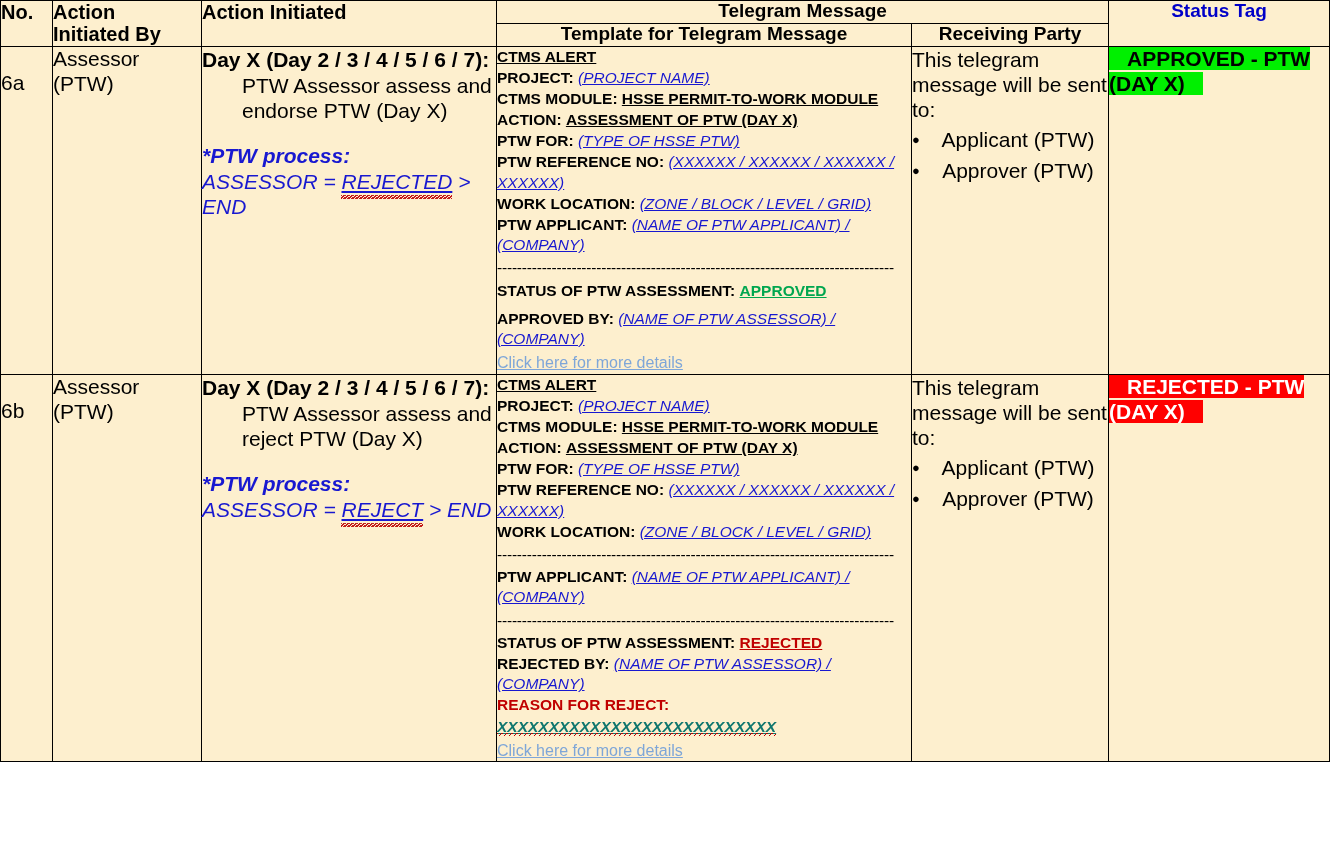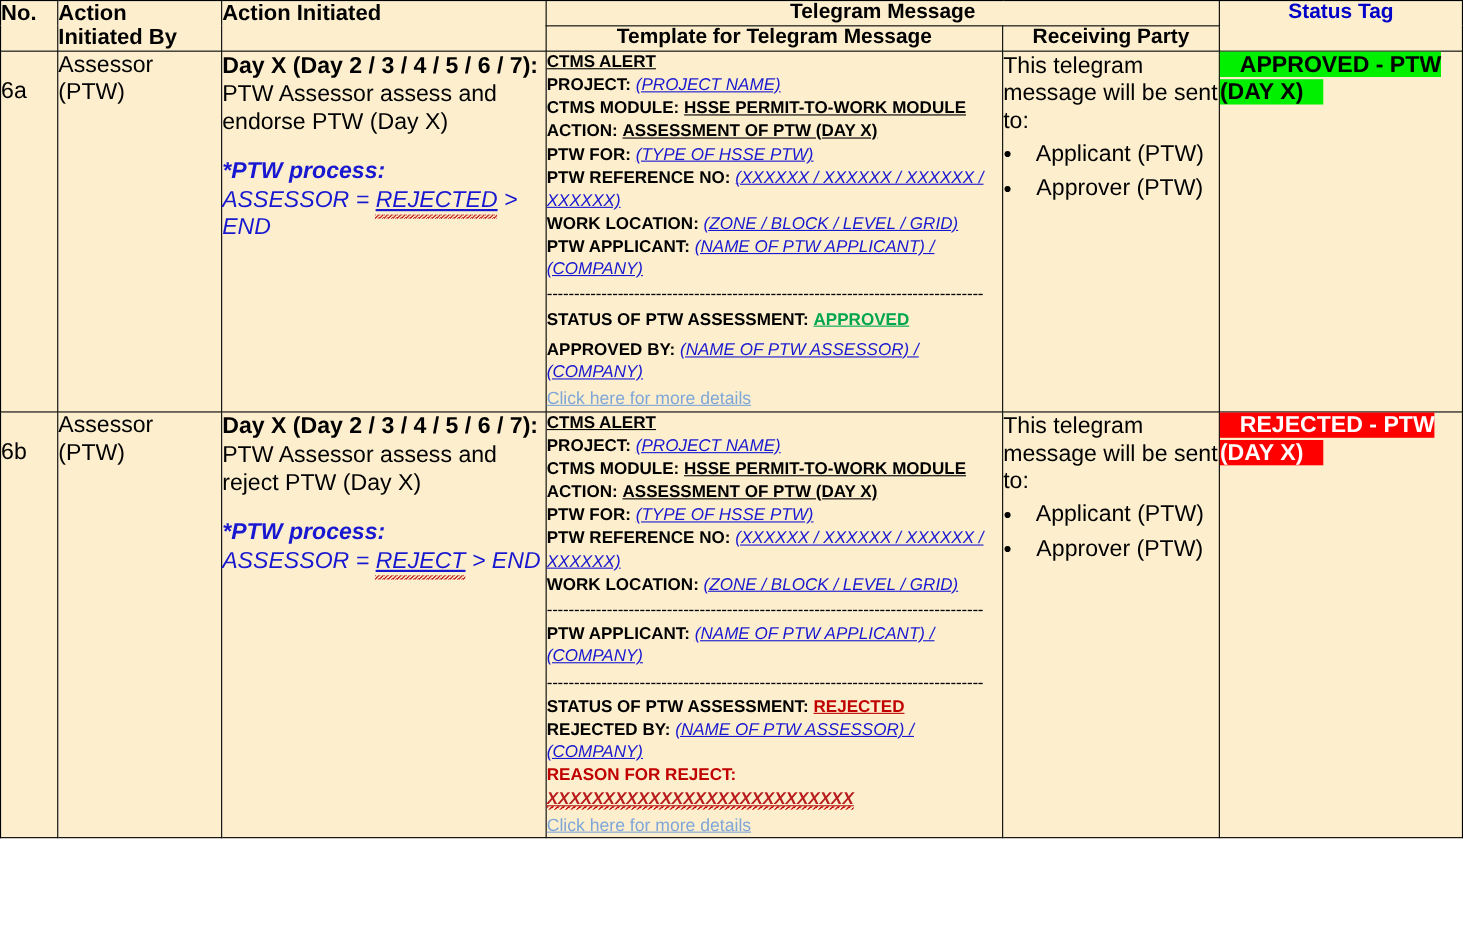--- a/index.html
+++ b/index.html
@@ -70,21 +70,21 @@
   }
 
   
   td.cell{padding:5px 6px 8px 6px;}
   .no-txt{font-size:21px;color:#000;line-height:1.2;margin-top:23px;}
   .by-txt{font-size:21px;color:#000;line-height:1.18;}
 
   
   .act{font-size:21px;color:#000;line-height:1.2;}
   .act .day{font-weight:bold;display:block;}
-  .act .desc{display:block;margin-top:1px;}
+  .act .desc{display:block;margin-top:1px;margin-left:40px;}
   .act .gap{display:block;height:20px;}
   .act .proc{
     display:block;color:#1818D0;font-weight:bold;font-style:italic;
   }
   .act .flow{
     display:block;color:#1818D0;font-style:italic;font-weight:normal;
     line-height:1.2;
   }
   .act .flow .u{
     text-decoration:underline;
@@ -114,21 +114,21 @@
     color:#1818D0;font-style:italic;text-decoration:underline;
   }
   .tpl .approved{
     color:#00A64F;font-weight:bold;text-decoration:underline;
   }
   .tpl .rejected{
     color:#C00000;font-weight:bold;text-decoration:underline;
   }
   .tpl .reason-lbl{color:#C00000;font-weight:bold;}
   .tpl .reason-x{
-    color:#b91c1c;font-style:italic;font-weight:bold;
+    color:#0f766e;font-style:italic;font-weight:bold;
     text-decoration:underline;letter-spacing:0px;
     position:relative;display:inline-block;
   }
   .tpl .reason-x::after{
     content:"";
     position:absolute;left:0;right:0;bottom:1px;height:3px;
     background:repeating-linear-gradient(
         135deg,#C00000 0 1.2px,transparent 1.2px 3px);
     background-size:5px 5px;
   }

